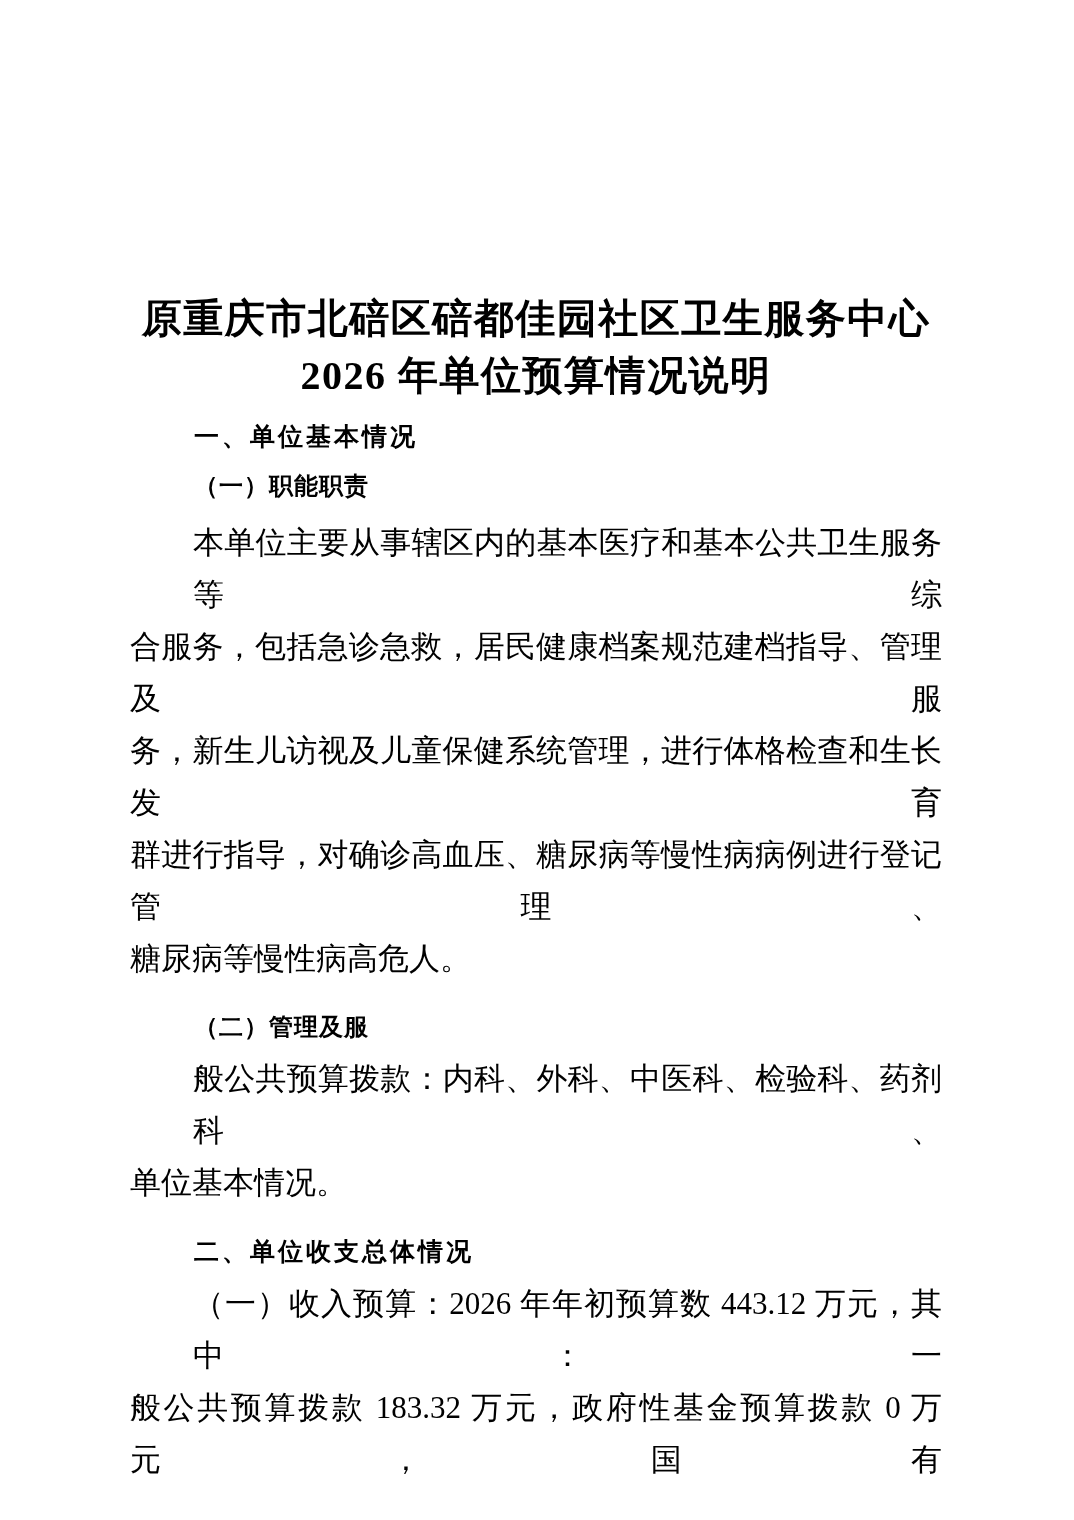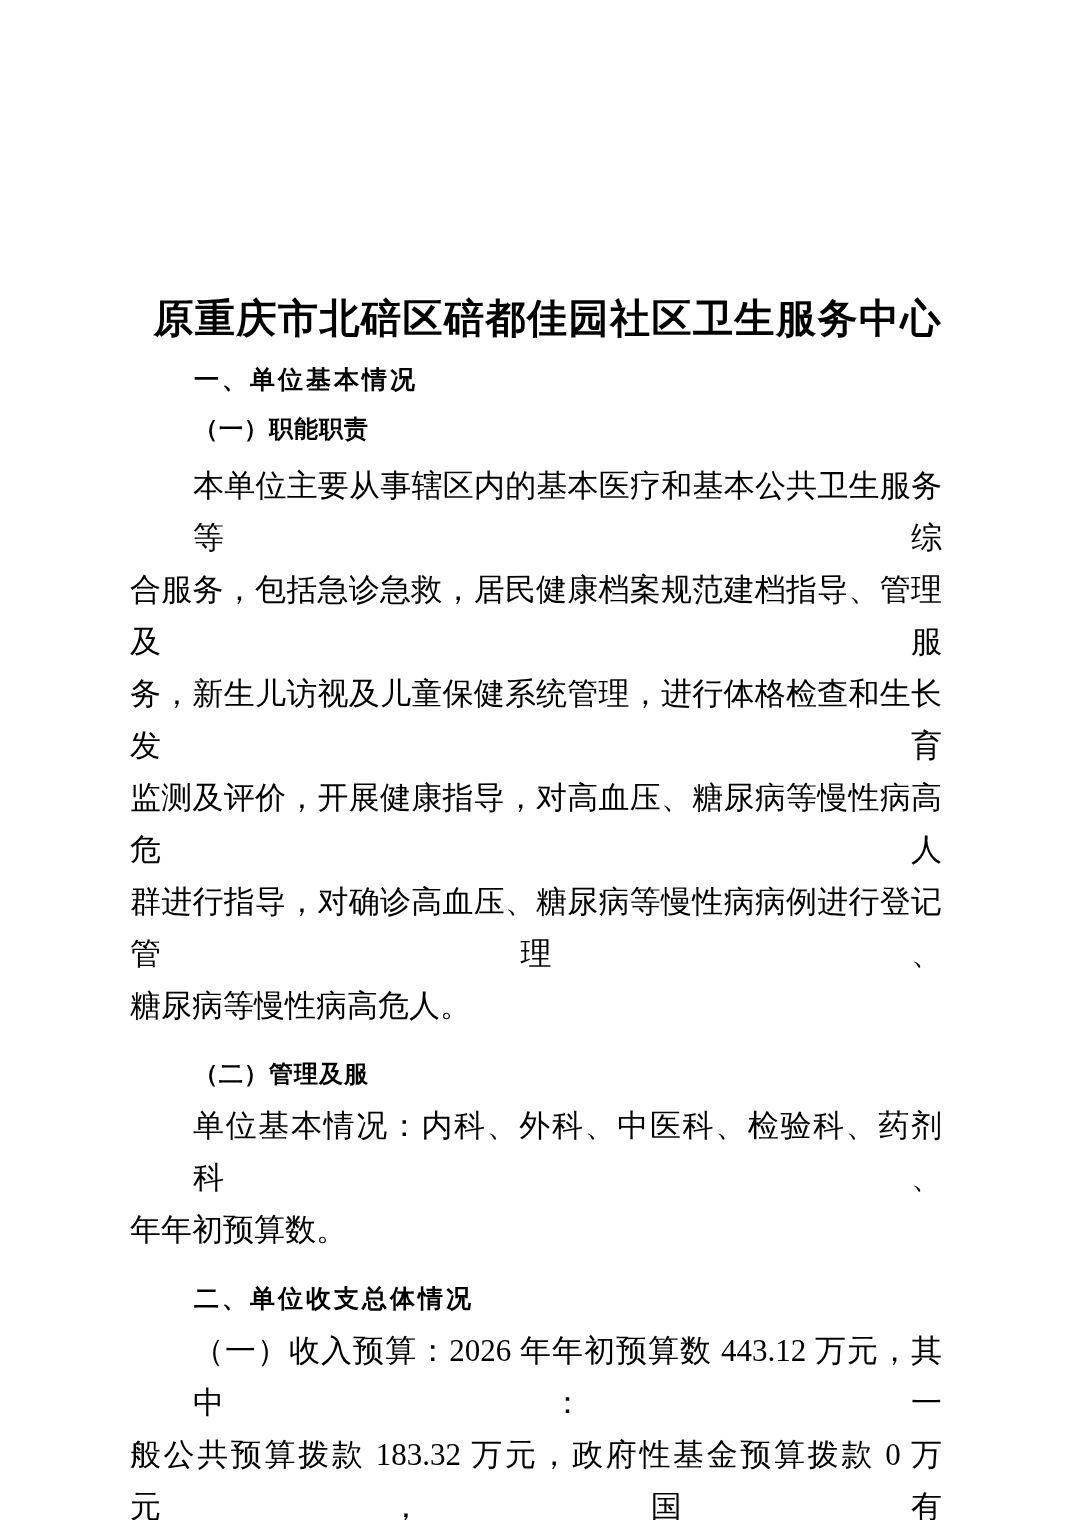--- a/index.html
+++ b/index.html
@@ -9,21 +9,21 @@
     height: 1520px;
     background: #ffffff;
     color: #000000;
     overflow: hidden;
     box-sizing: border-box;
     padding: 290px 132px 0 130px;
     font-family: "Liberation Serif", "DejaVu Serif", serif;
   }
   .doc-title {
     margin: 0;
-    text-align: right;
+    text-align: center;
     font-weight: bold;
     font-size: 40px;
     line-height: 57px;
     letter-spacing: 1.5px;
     font-family: "Liberation Serif", "DejaVu Serif", serif;
   }
   .h1 {
     margin: 0;
     margin-top: 8px;
     font-family: "Liberation Sans", "DejaVu Sans", sans-serif;
@@ -54,40 +54,40 @@
   .line.last { text-align-last: left; }
   .line.first { padding-left: 63px; }
 </style>
 </head>
 <body>
 
 <div class="page">
 
   <h1 class="doc-title">
     <div>原重庆市北碚区碚都佳园社区卫生服务中心</div>
+    <div>2026 年单位预算情况说明</div>
   </h1>
 
   <h2 class="h1 basic">一、单位基本情况</h2>
 
   <h3 class="h2 duties">（一）职能职责</h3>
 
   <div class="para duties">
     <div class="line first">本单位主要从事辖区内的基本医疗和基本公共卫生服务等综</div>
     <div class="line">合服务，包括急诊急救，居民健康档案规范建档指导、管理及服</div>
     <div class="line">务，新生儿访视及儿童保健系统管理，进行体格检查和生长发育</div>
-    <div class="line">监测及评价，开展健康指导，对高血压、糖尿病等慢性病高危人</div>
     <div class="line">群进行指导，对确诊高血压、糖尿病等慢性病病例进行登记管理、</div>
     <div class="line last">糖尿病等慢性病高危人。</div>
   </div>
 
   <h3 class="h2 composition">（二）管理及服</h3>
 
   <div class="para composition">
-    <div class="line first">单位基本情况：内科、外科、中医科、检验科、药剂科、</div>
-    <div class="line last">年年初预算数。</div>
+    <div class="line first">般公共预算拨款：内科、外科、中医科、检验科、药剂科、</div>
+    <div class="line last">单位基本情况。</div>
   </div>
 
   <h2 class="h1 budget">二、单位收支总体情况</h2>
 
   <div class="para income">
     <div class="line first">（一）收入预算：2026 年年初预算数 443.12 万元，其中：一</div>
     <div class="line">般公共预算拨款 183.32 万元，政府性基金预算拨款 0 万元，国有</div>
 
   </div>
 

